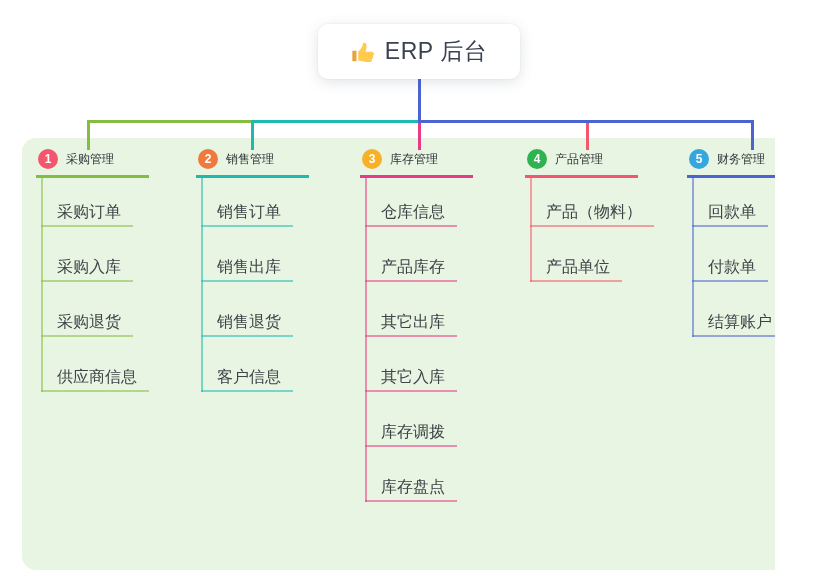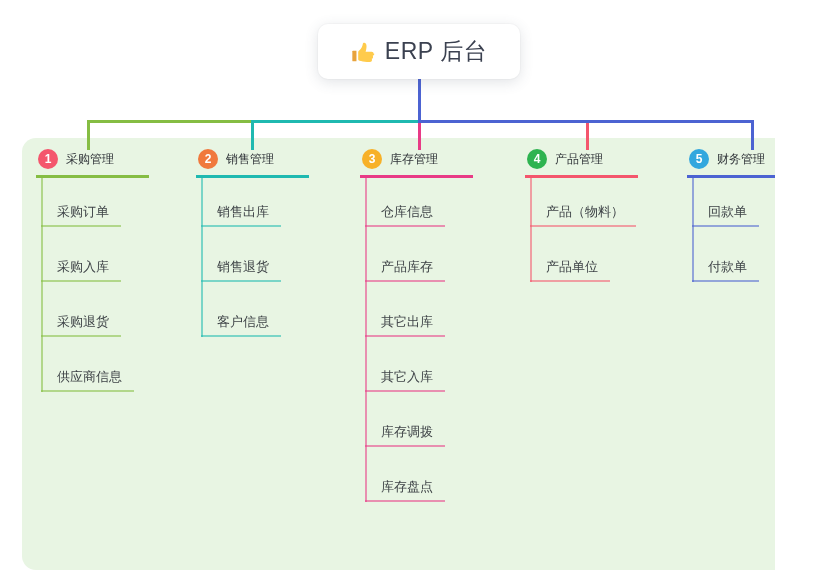--- a/index.html
+++ b/index.html
@@ -26,21 +26,21 @@
   .branch-title{display:flex;align-items:center;gap:8px;width:113px;box-sizing:border-box;
     padding:2px 0 6px 2px;border-bottom:3px solid var(--bc);cursor:pointer;}
   .branch-title-label{font-size:12px;color:#2f3338;font-weight:500;white-space:nowrap;}
   .badge{width:20px;height:20px;border-radius:50%;background:var(--badge);color:#fff;
     font-size:12px;font-weight:bold;display:flex;align-items:center;justify-content:center;flex:0 0 20px;}
 
   .children{list-style:none;margin:0 0 0 5px;padding:0;position:relative;}
   .children::before{content:"";position:absolute;left:0;top:0;bottom:0;width:2px;background:var(--bc-light);}
   .children li{height:55px;display:flex;align-items:flex-end;}
   .children li:first-child{height:49px;}
-  .child-label{font-size:13px;color:#3e4347;line-height:17px;white-space:nowrap;
+  .child-label{font-size:16px;color:#3e4347;line-height:17px;white-space:nowrap;
     padding:0 12px 5px 16px;border-bottom:2px solid var(--bc-light);cursor:pointer;}
 </style>
 </head>
 <body>
 
 <div class="stage">
 
   <div class="panel" style="background: rgb(232, 245, 227);"></div>
 
   <svg class="conn-svg" width="839" height="588">
@@ -80,20 +80,23 @@
         </li>
     </ul>
   </div>
 
   <div class="branch b1" style="--bc: #1fb9b0; --bc-light: rgba(31,185,176,0.55); --badge: #f0793d;">
     <div class="branch-title">
       <span class="badge">2</span>
       <span class="branch-title-label">销售管理</span>
     </div>
     <ul class="children">
+      <li>
+          <span class="child-label">销售订单</span>
+        </li>
       <li>
           <span class="child-label">销售出库</span>
         </li>
       <li>
           <span class="child-label">销售退货</span>
         </li>
       <li>
           <span class="child-label">客户信息</span>
         </li>
     </ul>
@@ -146,16 +149,19 @@
       <span class="badge">5</span>
       <span class="branch-title-label">财务管理</span>
     </div>
     <ul class="children">
       <li>
           <span class="child-label">回款单</span>
         </li>
       <li>
           <span class="child-label">付款单</span>
         </li>
+      <li>
+          <span class="child-label">结算账户</span>
+        </li>
     </ul>
   </div>
 
 </div>
 
 </body></html>

